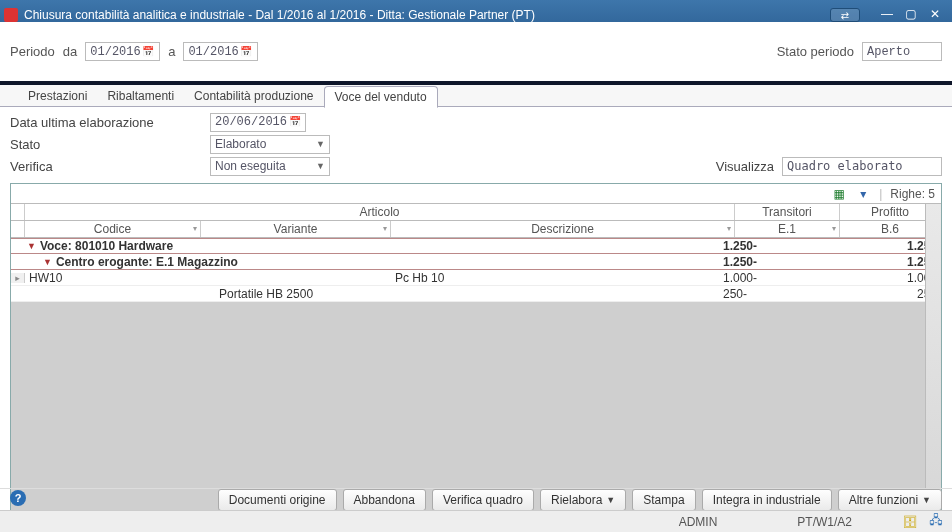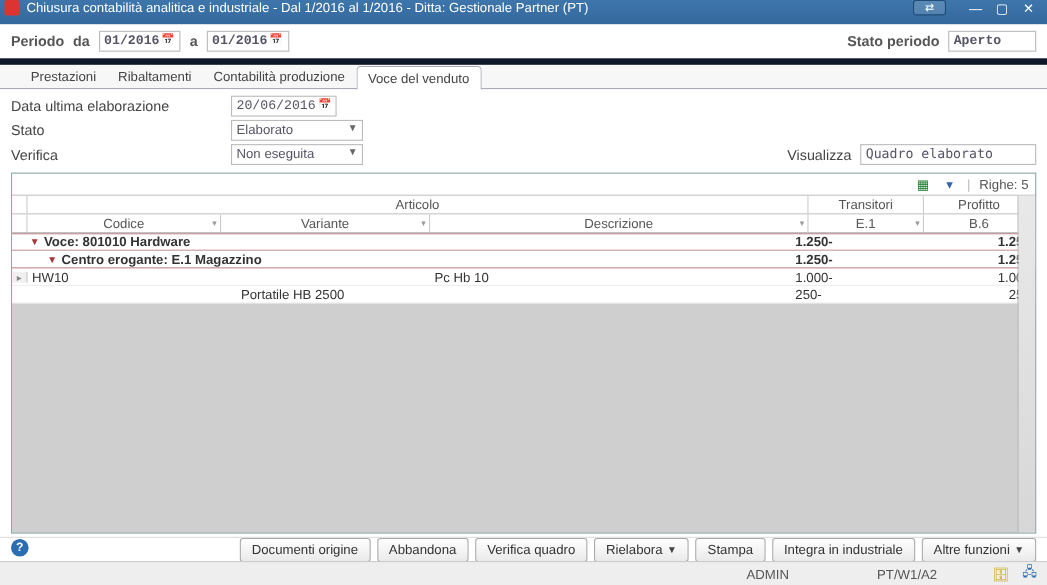--- a/index.html
+++ b/index.html
@@ -13,21 +13,21 @@
     overflow: hidden;
     position: relative;
     color: #333;
   }
   
   .titlebar {
     background: linear-gradient(#3e76ab, #33689c);
     color: #fff;
     height: 22px;
     display: flex;
-    align-items: flex-start;
+    align-items: flex-end;
     padding: 0 6px 0 4px;
     font-size: 12px;
   }
   .titlebar .app-icon {
     width: 14px; height: 14px;
     background: #d33; border-radius: 2px;
     margin-right: 6px;
     display:inline-block;
   }
   .titlebar .title { flex: 1; }
@@ -44,36 +44,35 @@
     border: 1px solid #1f4d78;
     background: rgba(255,255,255,0.15);
     border-radius: 3px;
     margin-right: 14px;
     display: inline-flex;
     align-items:center; justify-content:center;
     font-size: 10px;
   }
   
   .period-bar {
-    border-bottom: 6px solid #0f172a;
-    padding: 6px 10px;
+    border-bottom: 4px solid #0f172a;
+    padding: 20px 10px;
     display: flex;
     align-items: center;
     gap: 8px;
     font-size: 13px;
     color: #555;
-    font-weight: bold;
   }
   .period-bar .spacer { flex: 1; }
   .date-box, .state-box, .select-box {
     border: 1px solid #bbb;
     background: #fff;
     padding: 1px 4px;
     display: inline-flex;
-    align-items: flex-start;
+    align-items: center;
     font-family: "Consolas","Courier New",monospace;
     font-size: 12px;
     color: #556;
     height: 19px;
     gap: 2px;
   }
   .date-box .cal-icon { color:#2a7; font-size:10px; }
   .state-box { min-width: 80px; }
   .select-box { min-width:120px; font-family: inherit; font-size:12px; justify-content:space-between;}
   .select-box .arrow { font-size:9px; color:#666;}

